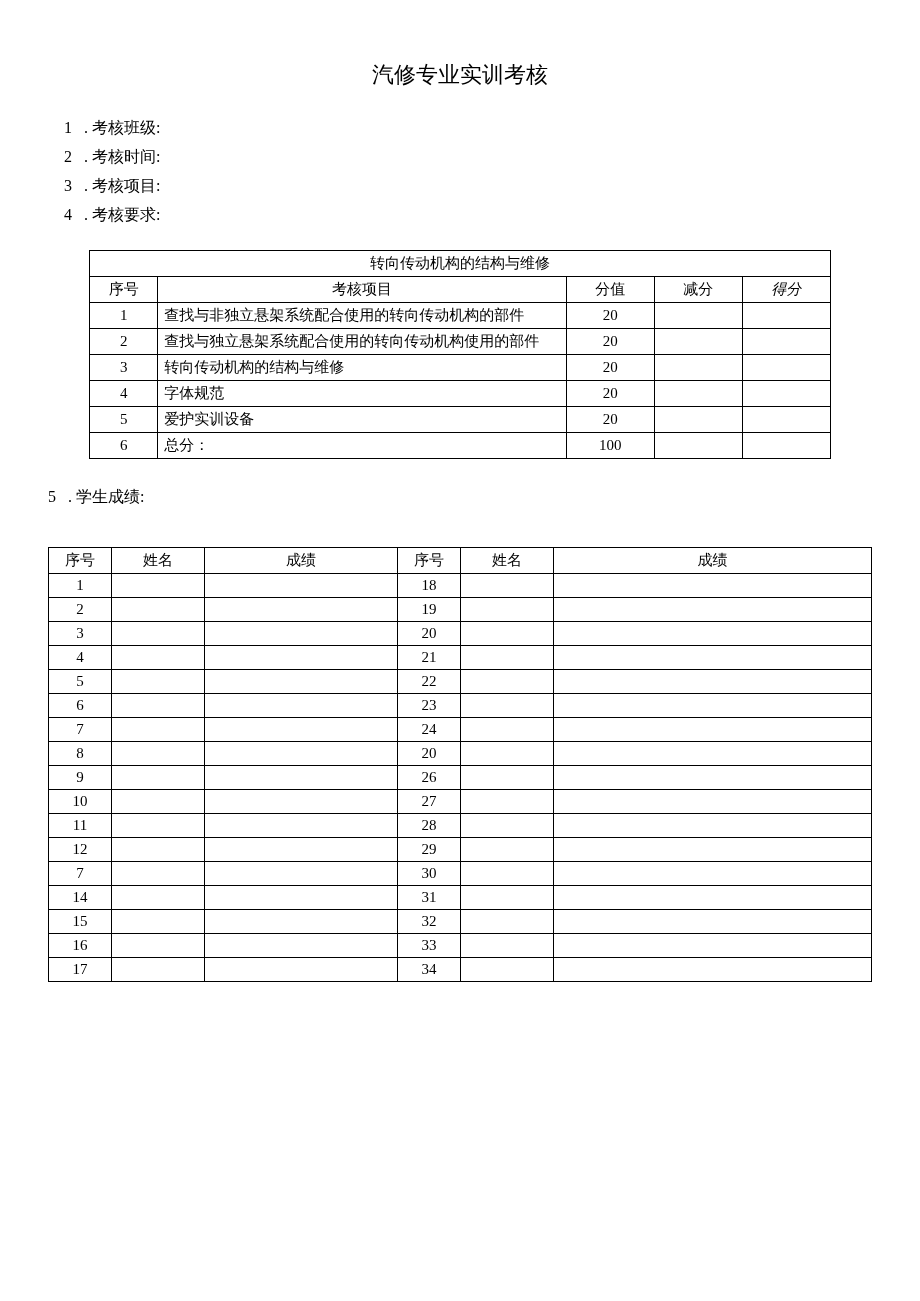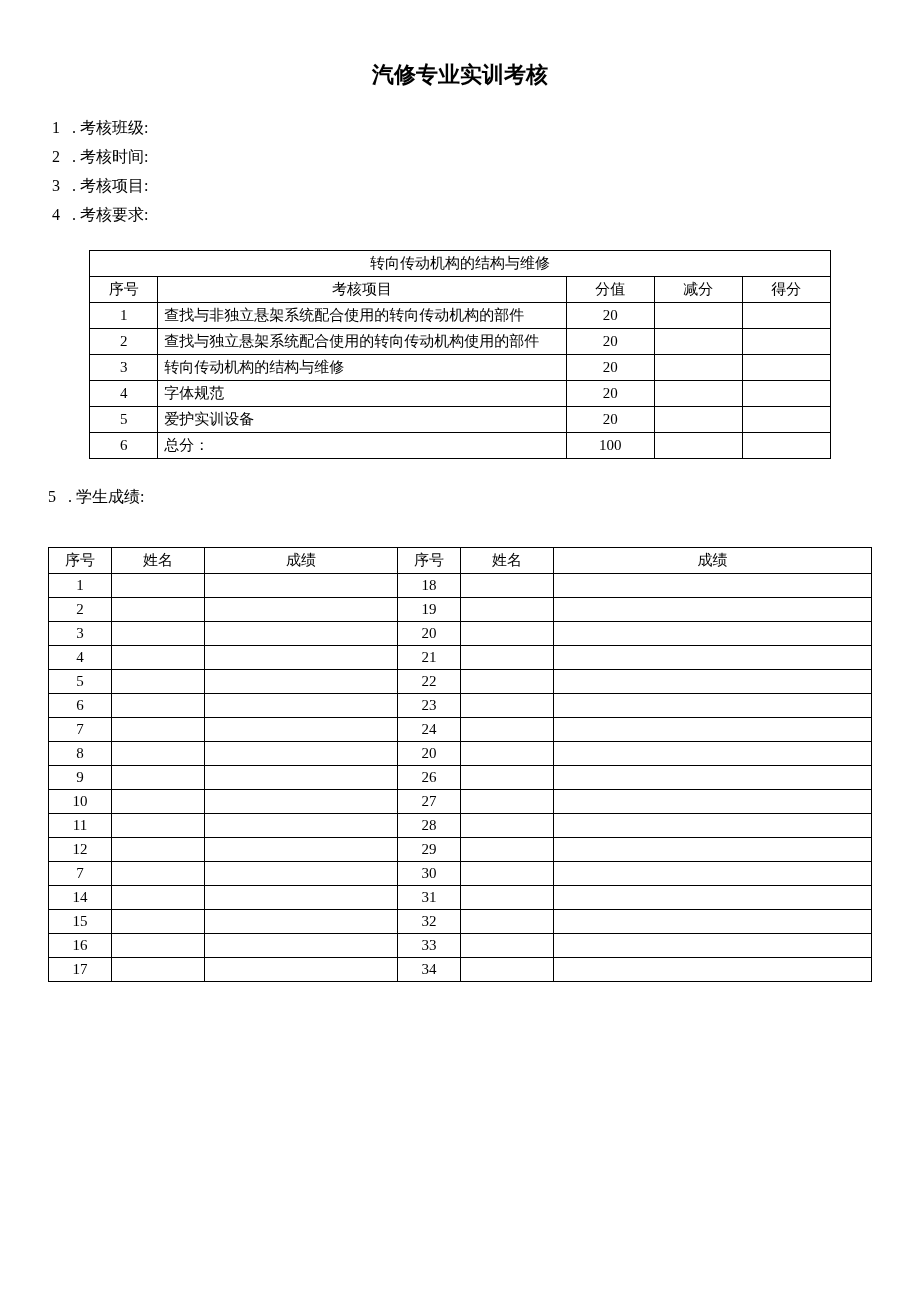--- a/index.html
+++ b/index.html
@@ -6,25 +6,25 @@
     font-family: "SimSun", "宋体", serif;
     background: #ffffff;
     margin: 0;
     padding: 60px 48px;
     color: #000;
     font-size: 16px;
   }
   .title {
     text-align: center;
     font-size: 22px;
-    font-weight: bold;
+    font-weight: normal;
     margin-bottom: 28px;
   }
   .meta-list {
-    margin: 0 0 24px 4px;
+    margin: 0 0 24px 16px;
   }
   .meta-item {
     margin: 8px 0;
     font-size: 16px;
   }
   .meta-item .num { display: inline-block; width: 18px; }
   .meta-item .dot { margin: 0 4px 0 2px; }
   table {
     border-collapse: collapse;
     width: 100%;
@@ -40,21 +40,21 @@
     margin: 0 auto 28px auto;
   }
   .assess-table .merged-title {
     text-align: center;
   }
   .assess-table td.center { text-align: center; }
   .assess-table td.left { text-align: left; }
   .col-seq { width: 55px; }
   .col-score { width: 75px; }
   .col-deduct { width: 75px; }
-  .col-get { width: 75px; }
+  .col-get { width: 75px; font-style: italic; }
 
   .grades-table td { text-align: center; }
   .g-seq { width: 50px; }
   .g-name { width: 80px; }
   .g-score1 { width: 180px; }
   .g-seq2 { width: 50px; }
   .g-name2 { width: 80px; }
   .g-score2 { width: auto; }
 </style>
 </head>

